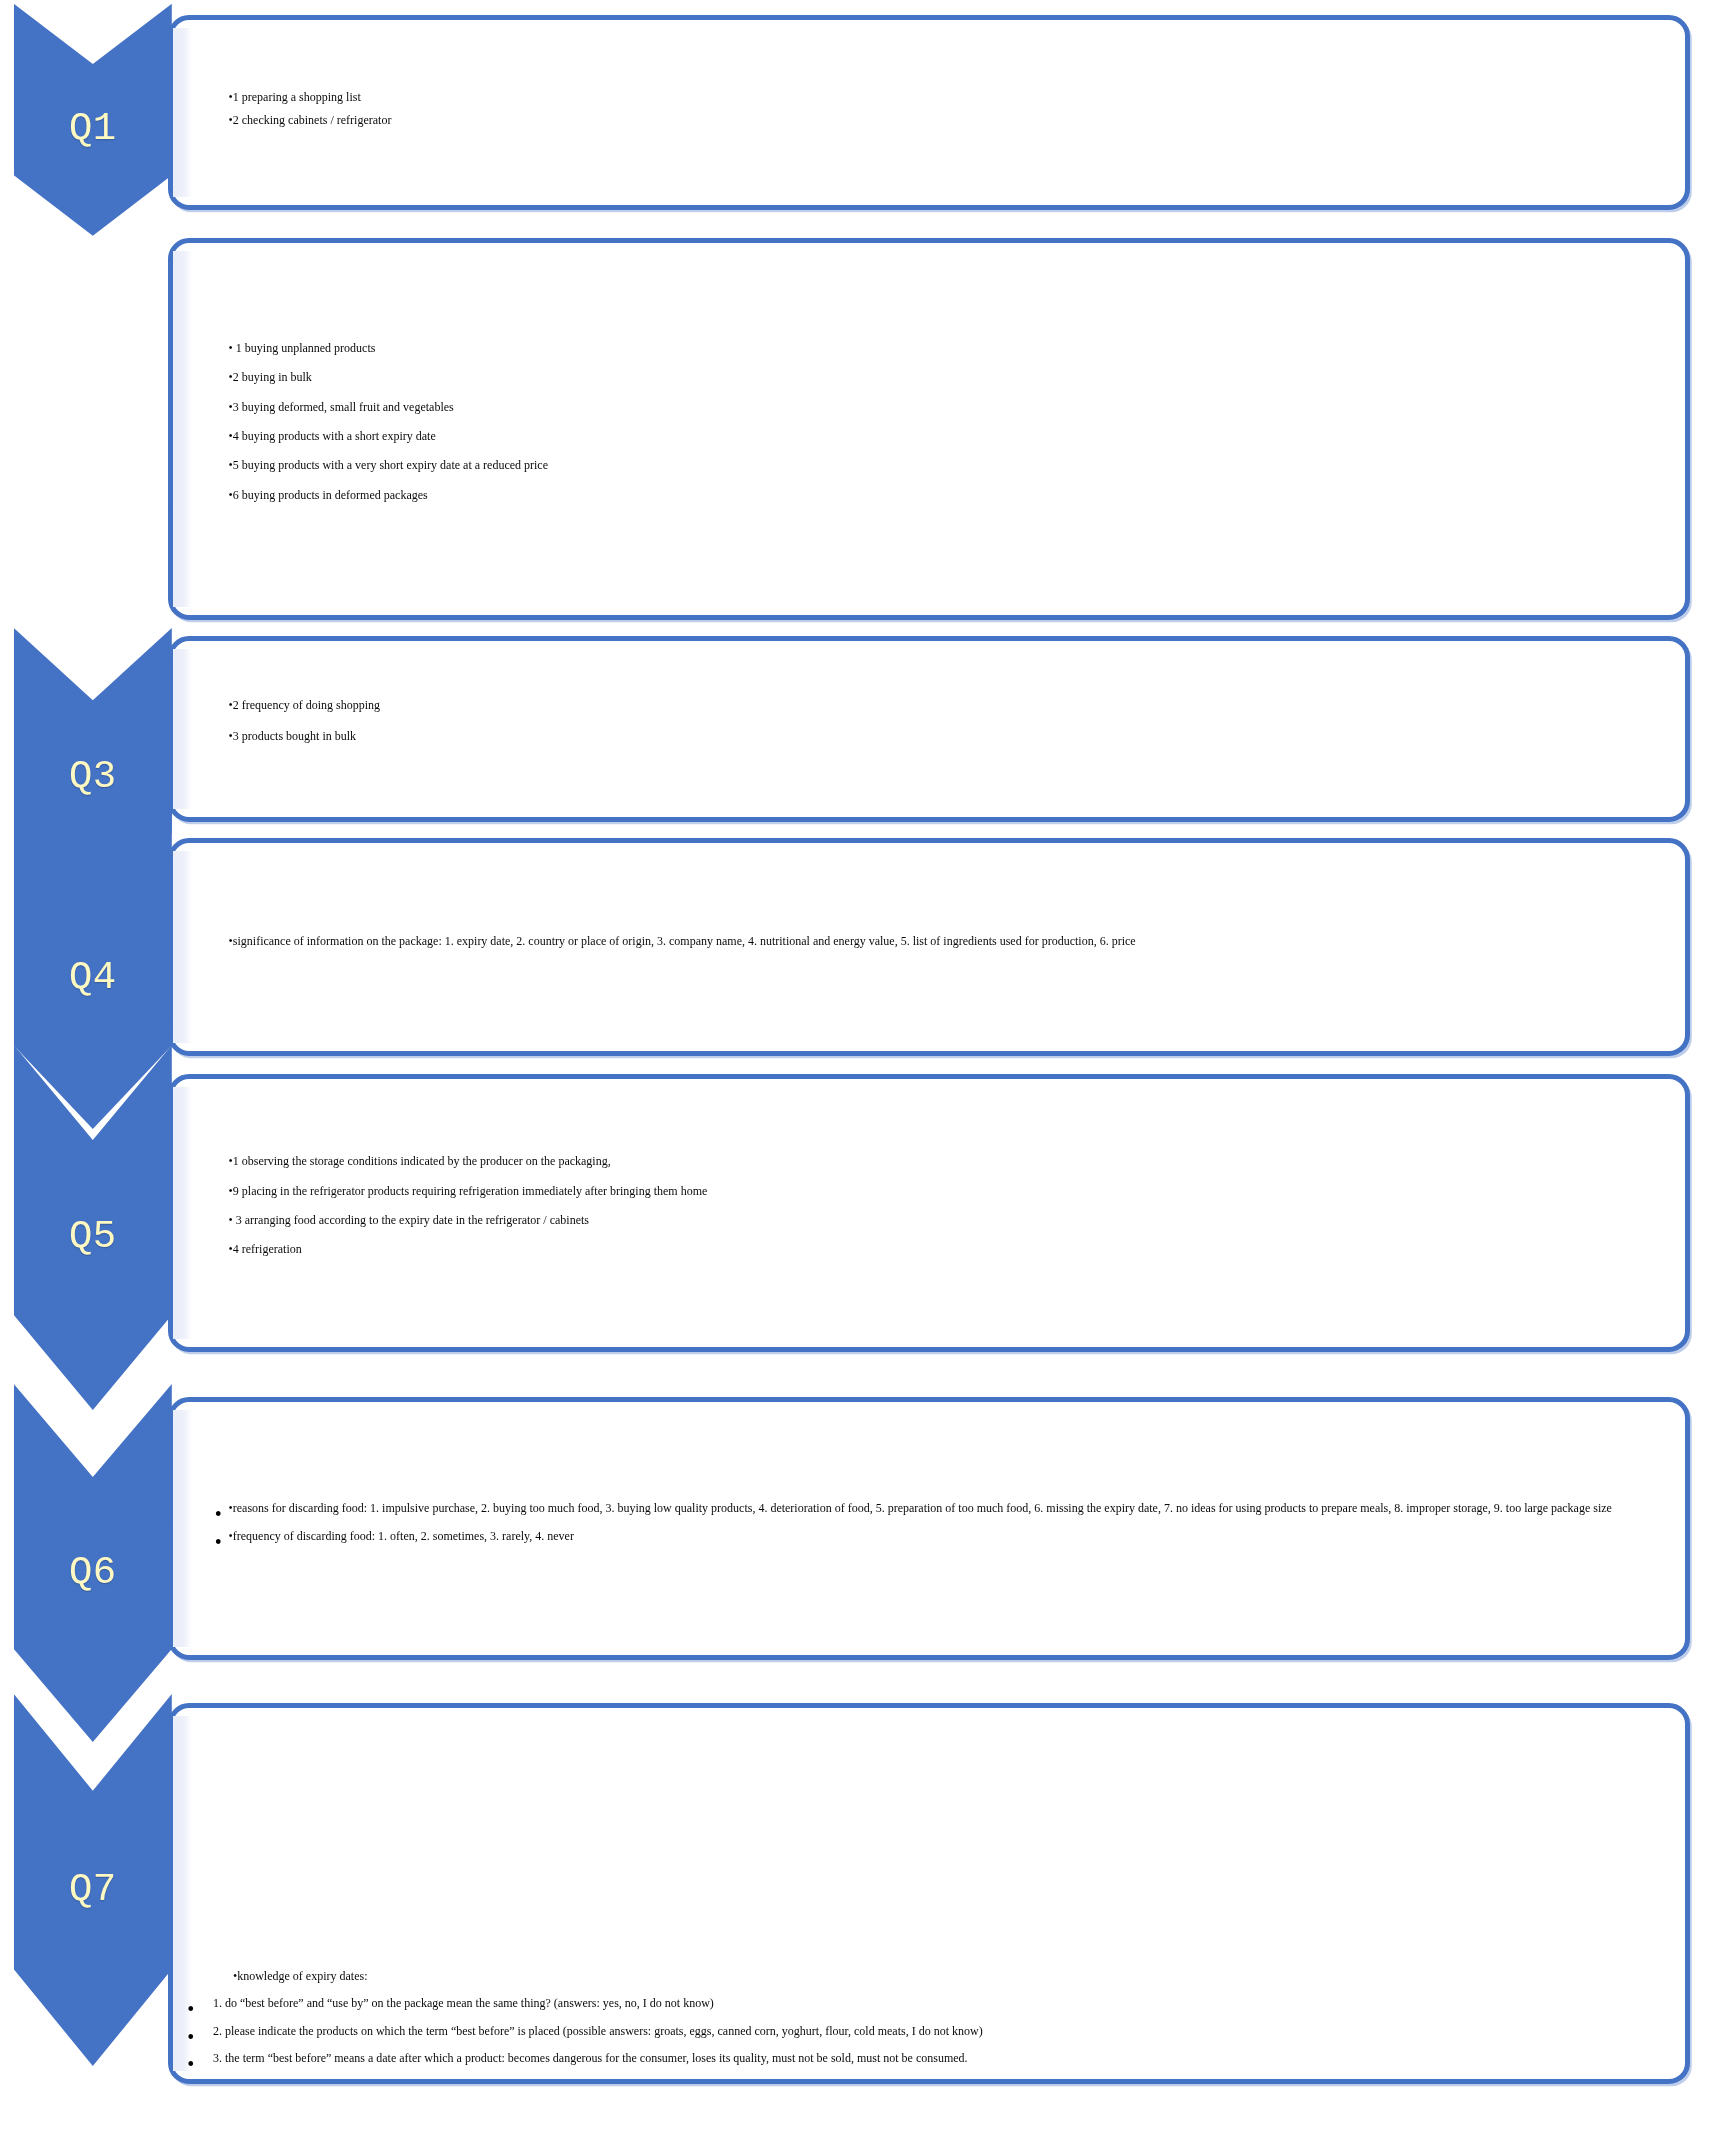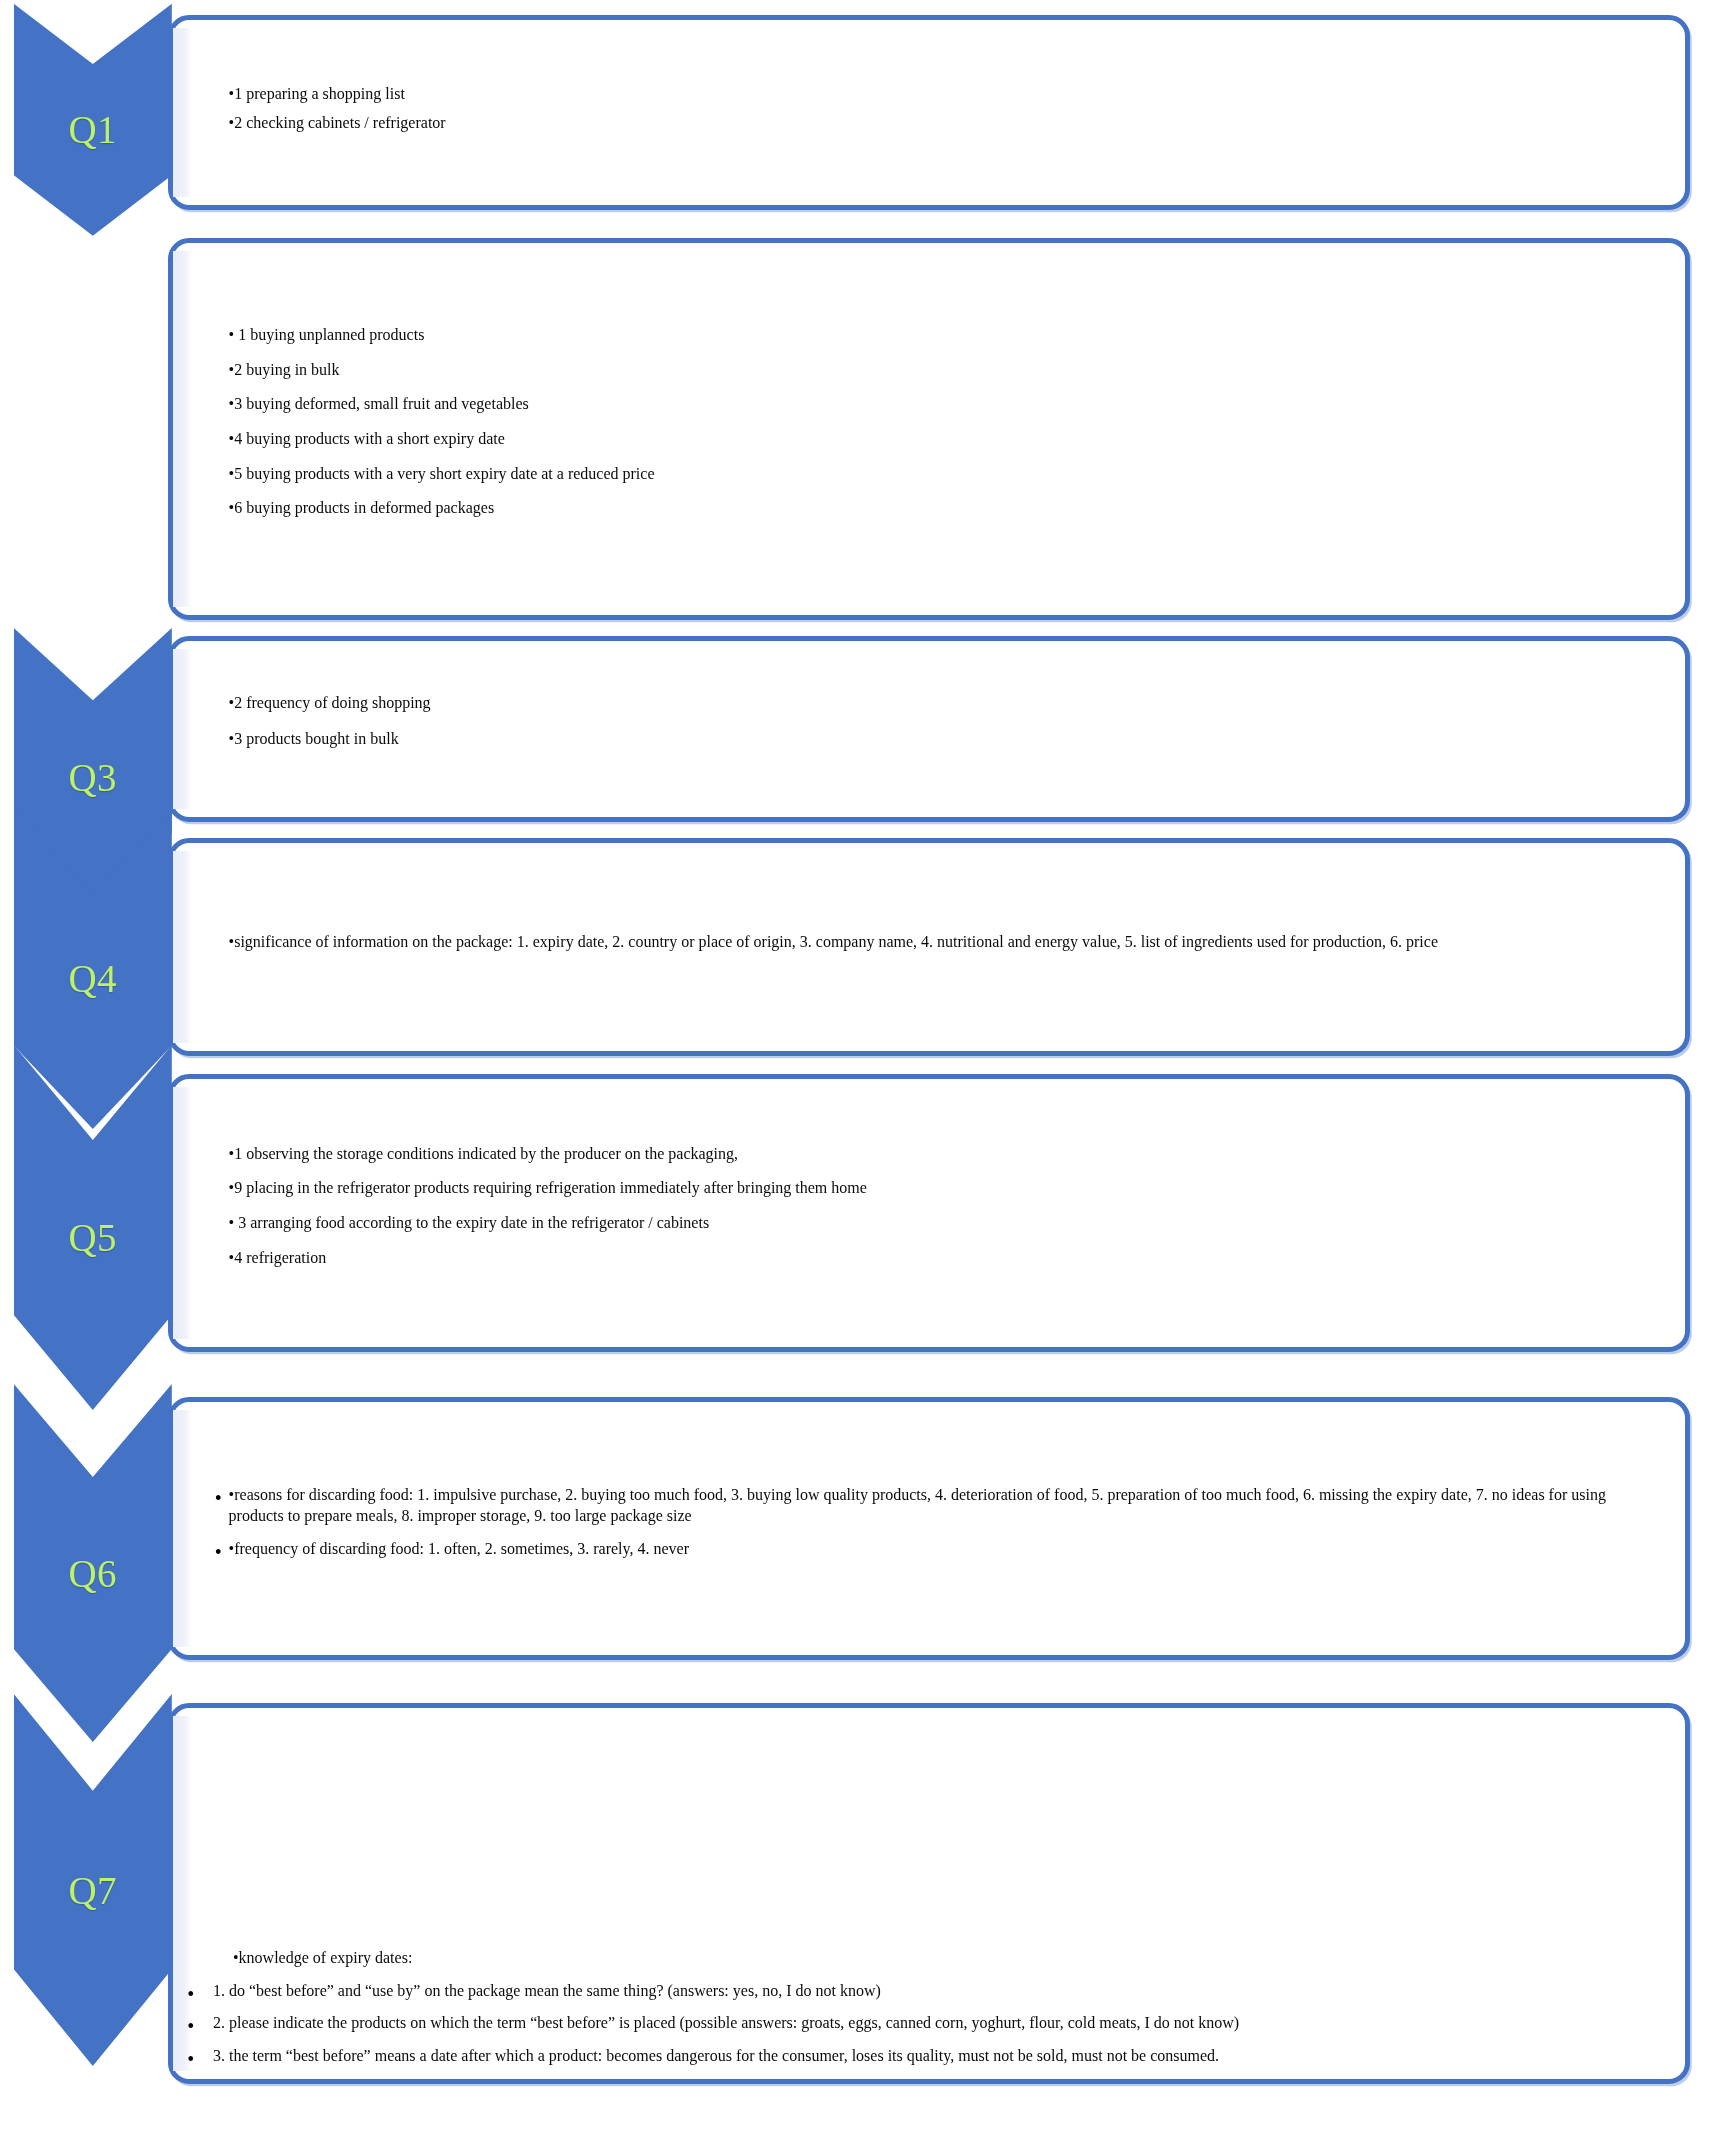--- a/index.html
+++ b/index.html
@@ -7,41 +7,41 @@
        font-family:"Liberation Serif","DejaVu Serif",serif;}
 
   #stage{position:absolute;left:0;top:0;width:1710px;height:2151px;overflow:hidden;}
 
   
   .chev{position:absolute;left:13.8px;width:158px;
         background:var(--accent,#4472c4);
         clip-path:polygon(0% 0%, 50% 26%, 100% 0%, 100% 74%, 50% 100%, 0% 74%);
         display:flex;align-items:center;justify-content:center;
         z-index:1;}
-  .chev-label{color:#bef264;font-family:Liberation Serif, serif;
+  .chev-label{color:#fef9c3;font-family:Liberation Mono, monospace;
               font-size:39px;letter-spacing:0.5px;line-height:1;
               transform:translateY(26%);
               text-shadow:0 0.9px 1.4px rgba(0,0,0,.22);text-align:right;}
 
   
   .card{position:absolute;left:168px;width:1522px;
         border:5px solid #4472c4;border-radius:21px;
         background:#ffffff;box-sizing:border-box;z-index:2;
         box-shadow:2.3px 2.8px 0 -0.5px rgba(68,114,196,.35);}
   
   .card::before{content:"";position:absolute;left:0;top:8.3px;bottom:8.3px;width:19px;
                 background:linear-gradient(90deg,#e9edf8 0%,#eef1fa 60%,#ffffff 100%);
                 pointer-events:none;}
 
   .card-body{position:absolute;left:40px;right:25px;top:0;bottom:0;
              display:flex;flex-direction:column;justify-content:center;}
 
   ul.items{list-style:none;margin:0;padding:0;}
   ul.items li{position:relative;padding-left:15.6px;
-              font-size:16px;line-height:1.30;color:#0a0a0a;
+              font-size:12px;line-height:1.30;color:#0a0a0a;
               margin:0 0 4.6px 0;}
   ul.items li:last-child{margin-bottom:10px;}
   ul.items li::before{content:"\2022";position:absolute;left:1.8px;top:0;
                       font-size:20px;line-height:1.30;color:#000;}
   ul.items li.nobullet{padding-left:15.6px;}
   ul.items li.nobullet::before{content:"";}
 
   
   .loose li{margin-bottom:10px;}
 

